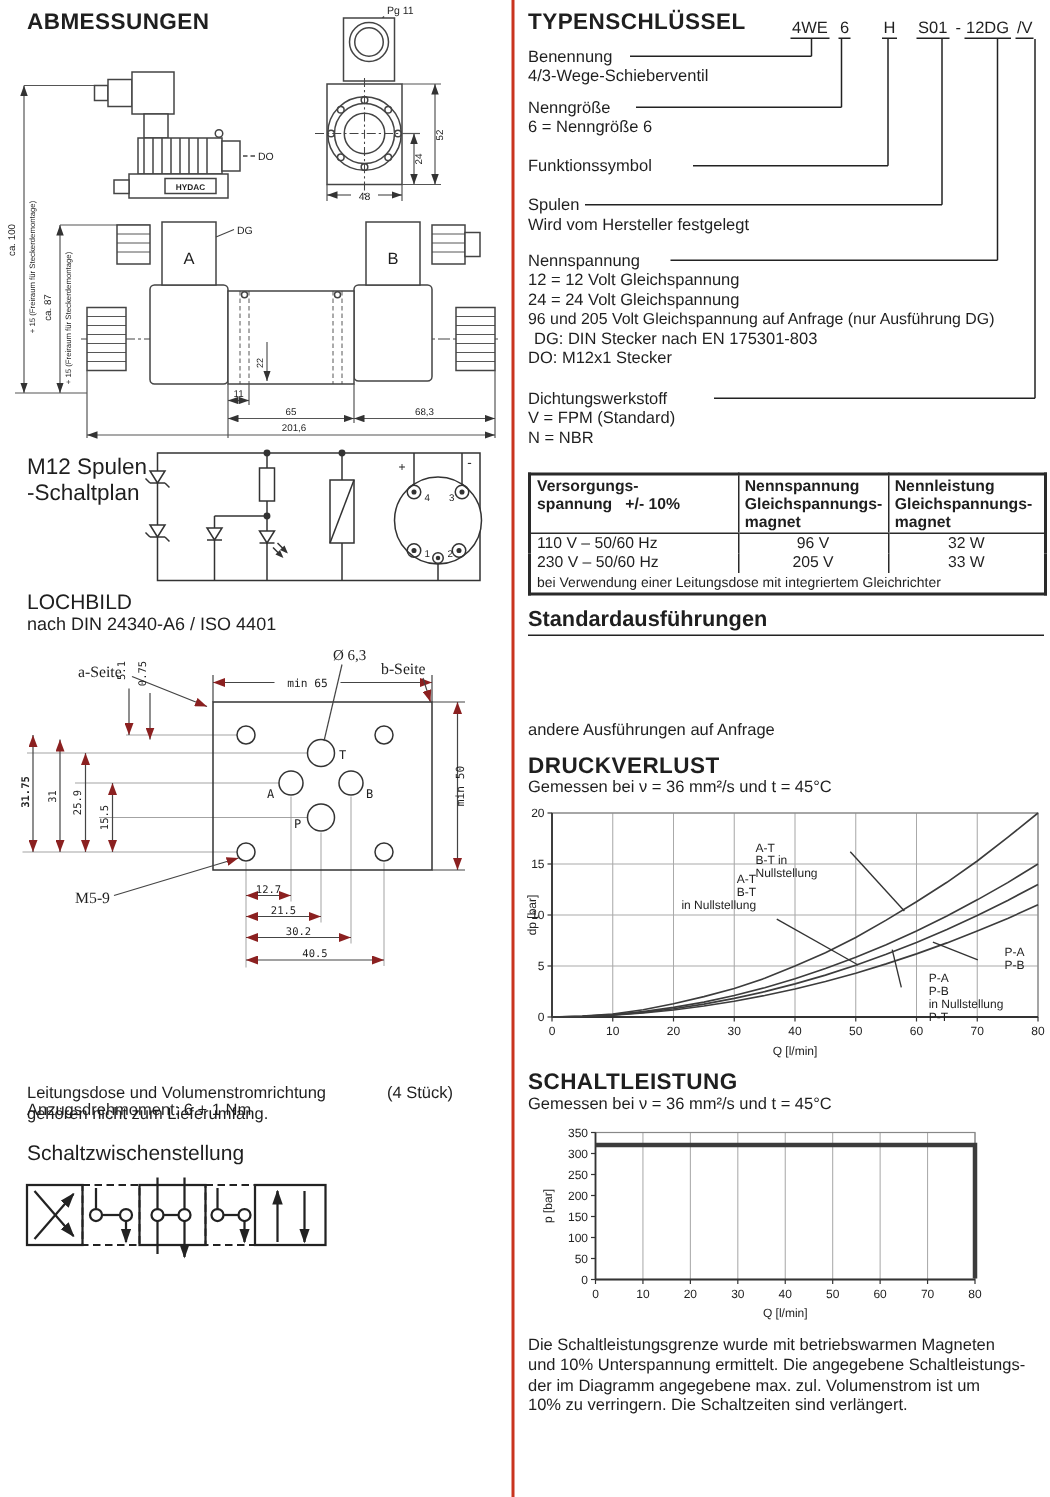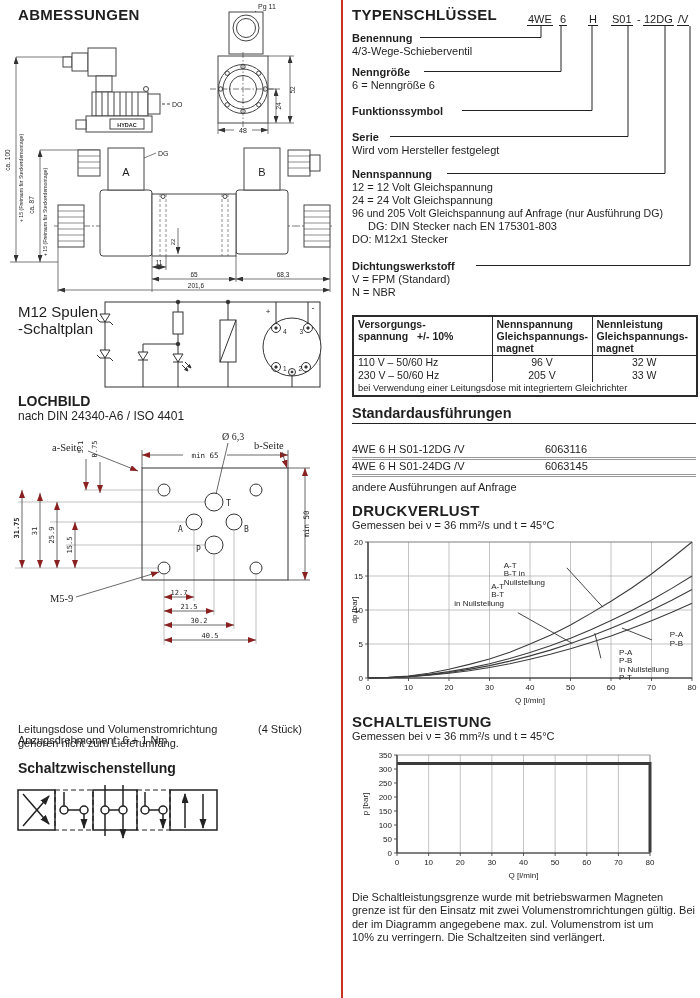--- a/index.html
+++ b/index.html
@@ -1,23 +1,23 @@
 <!DOCTYPE html>
 <html><head>
 <meta charset="utf-8">
 <style>
   html,body{margin:0;padding:0;background:#e8e8e8}
   .page{position:relative;width:700px;height:998px;background:#ffffff;
         font-family:"Liberation Sans",sans-serif;color:#1f1f1f;overflow:hidden;margin:0 auto}
   .abs{position:absolute}
   .h1{font-size:15px;font-weight:bold;letter-spacing:.3px}
-  .h2{font-size:14px;font-weight:bold}
+  .h2{font-size:14px;font-weight:normal}
   .t12{font-size:12px}
   .t11{font-size:11px;line-height:13px}
-  .b{font-weight:bold}
+  .b{font-weight:normal}
   svg{overflow:visible}
   svg text{font-family:"Liberation Sans",sans-serif;fill:#1f1f1f}
   text.tech{font-family:"DejaVu Sans Mono",monospace}
   text.serif{font-family:"Liberation Serif",serif}
   .tick{font-size:8px;fill:#222}
   .ann{font-size:8px}
   .codeseg{position:absolute;top:13px;font-size:11px;font-weight:normal;
            border-bottom:1px solid #222;line-height:12px;padding:0 1px}
   table.supply{border-collapse:collapse;width:344px;font-size:10.5px;table-layout:fixed}
   table.supply{border:2px solid #2a2a2a}
@@ -380,28 +380,28 @@
   </svg>
 
   <div class="abs t11 b" style="left:352px;top:32px">Benennung</div>
   <div class="abs t11" style="left:352px;top:45px">4/3-Wege-Schieberventil</div>
 
   <div class="abs t11 b" style="left:352px;top:66px">Nenngröße</div>
   <div class="abs t11" style="left:352px;top:79px">6 = Nenngröße 6</div>
 
   <div class="abs t11 b" style="left:352px;top:105px">Funktionssymbol</div>
 
-  <div class="abs t11 b" style="left:352px;top:131px">Serie</div>
+  <div class="abs t11 b" style="left:352px;top:131px">Spulen</div>
   <div class="abs t11" style="left:352px;top:144px">Wird vom Hersteller festgelegt</div>
 
   <div class="abs t11 b" style="left:352px;top:168px">Nennspannung</div>
   <div class="abs t11" style="left:352px;top:181px">12 = 12 Volt Gleichspannung</div>
   <div class="abs t11" style="left:352px;top:194px">24 = 24 Volt Gleichspannung</div>
   <div class="abs" style="left:352px;top:207px;font-size:10.6px">96 und 205 Volt Gleichspannung auf Anfrage (nur Ausführung DG)</div>
-  <div class="abs t11" style="left:368px;top:220px">DG: DIN Stecker nach EN 175301-803</div>
+  <div class="abs t11" style="left:356px;top:220px">DG: DIN Stecker nach EN 175301-803</div>
   <div class="abs t11" style="left:352px;top:233px">DO: M12x1 Stecker</div>
 
   <div class="abs t11 b" style="left:352px;top:260px">Dichtungswerkstoff</div>
   <div class="abs t11" style="left:352px;top:273px">V = FPM (Standard)</div>
   <div class="abs t11" style="left:352px;top:286px">N = NBR</div>
 
   <table class="supply abs" style="left:352px;top:315px">
     <colgroup>
         <col style="width:139px">
         <col style="width:100px">
@@ -428,28 +428,20 @@
       <td class="ctr">205 V</td>
       <td class="ctr">33 W</td>
     </tr>
     <tr>
       <td class="foot" colspan="3">bei Verwendung einer Leitungsdose mit integriertem Gleichrichter</td>
     </tr>
   </tbody>
     </table>
 
   <div class="abs std-rule" style="left:352px;top:405px;width:344px;height:18px;font-size:14.5px;font-weight:bold">Standardausführungen</div>
-  <div class="abs std-row" style="left:352px;top:443px;width:344px;height:14px;font-size:11px">
-    <span>4WE 6 H S01-12DG /V</span>
-    <span class="abs" style="left:193px;top:0">6063116</span>
-  </div>
-  <div class="abs std-row" style="left:352px;top:460px;width:344px;height:14px;font-size:11px">
-    <span>4WE 6 H S01-24DG /V</span>
-    <span class="abs" style="left:193px;top:0">6063145</span>
-  </div>
   <div class="abs t11" style="left:352px;top:481px">andere Ausführungen auf Anfrage</div>
 
   <div class="abs h1" style="left:352px;top:502px">DRUCKVERLUST</div>
   <div class="abs t11" style="left:352px;top:519px">Gemessen bei ν  = 36 mm²/s und t = 45°C</div>
   <svg class="abs" style="left:352px;top:532px" width="346" height="180" viewBox="0 0 346 180">
       <line x1="16" y1="10" x2="16" y2="146" stroke="#aaa" stroke-width="0.7"></line>
       <line x1="56.5" y1="10" x2="56.5" y2="146" stroke="#aaa" stroke-width="0.7"></line>
       <line x1="97" y1="10" x2="97" y2="146" stroke="#aaa" stroke-width="0.7"></line>
       <line x1="137.5" y1="10" x2="137.5" y2="146" stroke="#aaa" stroke-width="0.7"></line>
       <line x1="178" y1="10" x2="178" y2="146" stroke="#aaa" stroke-width="0.7"></line>
@@ -566,18 +558,18 @@
       <text x="40" y="27.8" text-anchor="end" class="tick">300</text>
       <line x1="42" y1="11" x2="45" y2="11" stroke="#333" stroke-width="0.8"></line>
       <text x="40" y="13.8" text-anchor="end" class="tick">350</text>
       <text x="171.5" y="134" text-anchor="middle" class="tick">Q [l/min]</text>
       <text transform="translate(16,60) rotate(-90)" text-anchor="middle" class="tick">p [bar]</text>
       <polyline points="45.0,19.4 298.0,19.4 298.0,108.4" fill="none" stroke="#3c3c3c" stroke-width="3"></polyline>
     </svg>
 
   <div class="abs t11" style="left:352px;top:891px;line-height:13.4px">
     <div>Die Schaltleistungsgrenze wurde mit betriebswarmen Magneten</div>
-    <div>grenze ist für den Einsatz mit zwei Volumenstromrichtungen gültig. Bei</div>
+    <div>und 10% Unterspannung ermittelt. Die angegebene Schaltleistungs-</div>
     <div>der im Diagramm angegebene max. zul. Volumenstrom ist um</div>
     <div>10% zu verringern. Die Schaltzeiten sind verlängert.</div>
   </div>
 
 </div>
 
 </body></html>

